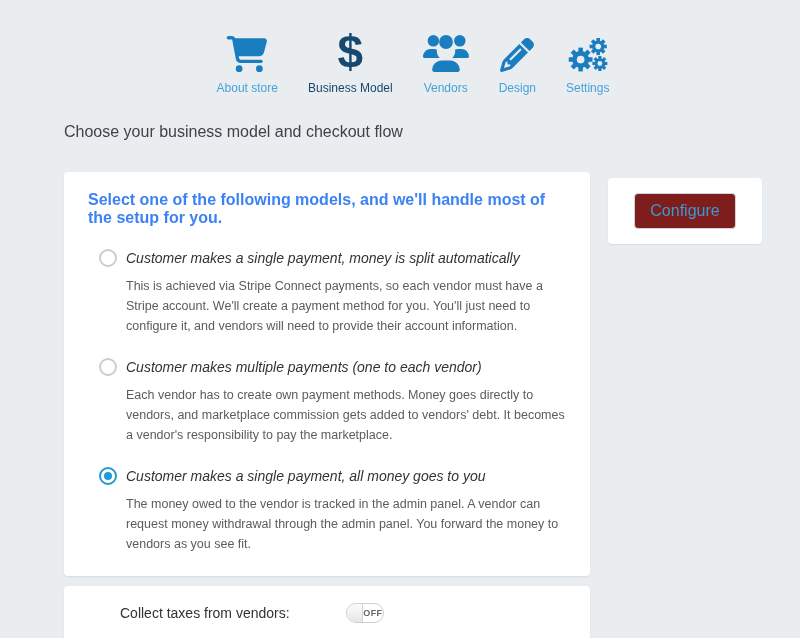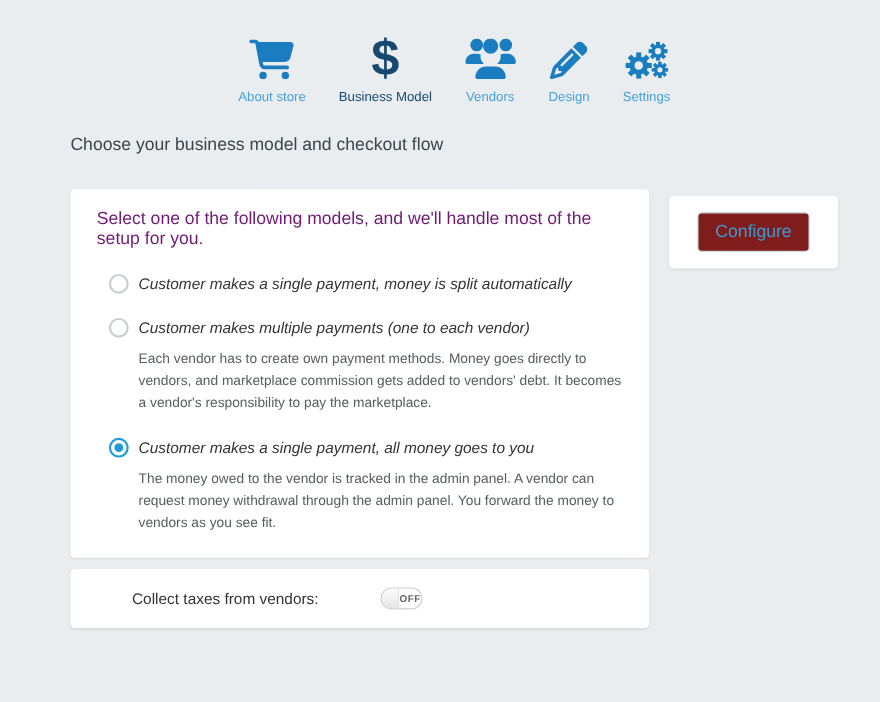--- a/index.html
+++ b/index.html
@@ -22,21 +22,21 @@
   .dollar-glyph { font-size:46px; line-height:40px; font-weight:bold; color:var(--active_step,#17486f); }
   .gear-hole { fill: var(--page_bg, #e9edf0); }
 
   
   .page-title { margin-top:28px; text-align:left; font-size:16px; font-weight:normal; color:#3e4348; }
 
   
   .card { background:#fff; border-radius:4px; box-shadow:0 1px 2px rgba(0,0,0,0.07); }
   .main-row { display:flex; align-items:flex-start; gap:18px; margin-top:31px; }
   .models-card { width:526px; padding:19px 24px 2px 24px; }
-  .models-heading { font-size:16px; font-weight:normal; color:#701a75; }
+  .models-heading { font-size:16px; font-weight:bold; color:#3b82f6; }
 
   .option { margin:22px 0 20px 11px; }
   .option-head { display:flex; align-items:center; gap:9px; cursor:pointer; }
   .radio { width:18px; height:18px; min-width:18px; border-radius:50%; border:2px solid #c9cdd2; background:#fff; position:relative; display:inline-block; }
   .radio.checked { border-color: var(--accent,#1e9cd7); }
   .radio.checked::after { content:""; position:absolute; left:3px; top:3px; right:3px; bottom:3px; border-radius:50%; background:var(--accent,#1e9cd7); }
   .option-label { font-size:14px; color:#333;font-style:italic; }
   .option-desc { margin:9px 0 0 27px; max-width:452px; font-size:12.5px; line-height:1.6; color:#585d61; }
 
   .configure-card { flex:1; margin-top:6px; padding:15px 0; text-align:center; }
@@ -128,20 +128,21 @@
   <div class="main-row">
 
     <section class="card models-card">
       <h2 class="models-heading">Select one of the following models, and we'll handle most of the setup for you.</h2>
 
       <div class="option">
         <div class="option-head">
           <span class="radio"></span>
           <span class="option-label">Customer makes a single payment, money is split automatically</span>
         </div>
+        <p class="option-desc">This is achieved via Stripe Connect payments, so each vendor must have a Stripe account. We'll create a payment method for you. You'll just need to configure it, and vendors will need to provide their account information.</p>
       </div>
 
       <div class="option">
         <div class="option-head">
           <span class="radio"></span>
           <span class="option-label">Customer makes multiple payments (one to each vendor)</span>
         </div>
         <p class="option-desc">Each vendor has to create own payment methods. Money goes directly to vendors, and marketplace commission gets added to vendors' debt. It becomes a vendor's responsibility to pay the marketplace.</p>
       </div>
 

